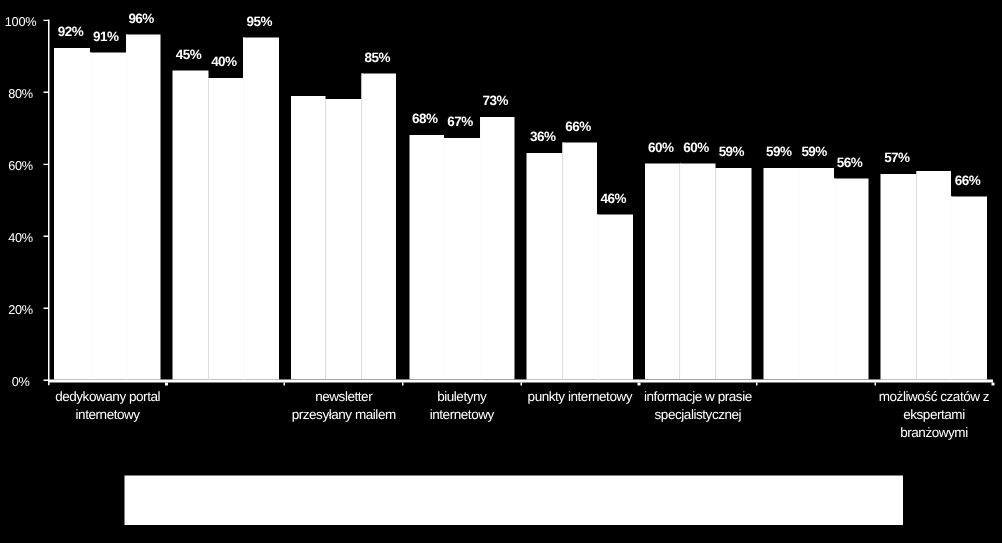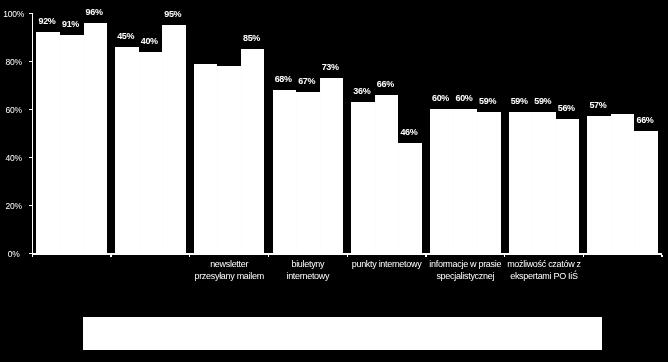--- a/index.html
+++ b/index.html
@@ -59,20 +59,21 @@
   <div class="tick" id="xtick-8" style="left: 661.3px; top: 254.5px; width: 1.4px; height: 2.2px;"></div>
 
   <div class="bar" id="bar-0-0" style="left: 36.45px; top: 32.316px; width: 23.5333px; height: 220.984px;"></div>
   <div class="bar" id="bar-0-1" style="left: 59.9833px; top: 34.718px; width: 23.5333px; height: 218.582px;"></div>
   <div class="bar-sep" id="sep-0-1" style="left: 59.9833px; top: 34.718px; height: 218.582px;"></div>
   <div class="bar" id="bar-0-2" style="left: 83.5167px; top: 22.708px; width: 23.5333px; height: 230.592px;"></div>
   <div class="bar-sep" id="sep-0-2" style="left: 83.5167px; top: 22.708px; height: 230.592px;"></div>
   <div class="dlabel" id="val-0-0" style="left: 27.25px; top: 16px; width: 39.5333px;">92%</div>
   <div class="dlabel" id="val-0-1" style="left: 50.7833px; top: 19px; width: 39.5333px;">91%</div>
   <div class="dlabel" id="val-0-2" style="left: 74.3167px; top: 7px; width: 39.5333px;">96%</div>
+  <div class="catlabel" id="cat-0" style="left: 33.25px; top: 259.1px; width: 77px;">dedykowany portal internetowy</div>
 
   <div class="bar" id="bar-1-0" style="left: 115.15px; top: 46.728px; width: 23.5333px; height: 206.572px;"></div>
   <div class="bar" id="bar-1-1" style="left: 138.683px; top: 51.532px; width: 23.5333px; height: 201.768px;"></div>
   <div class="bar-sep" id="sep-1-1" style="left: 138.683px; top: 51.532px; height: 201.768px;"></div>
   <div class="bar" id="bar-1-2" style="left: 162.217px; top: 25.11px; width: 23.5333px; height: 228.19px;"></div>
   <div class="bar-sep" id="sep-1-2" style="left: 162.217px; top: 25.11px; height: 228.19px;"></div>
   <div class="dlabel" id="val-1-0" style="left: 105.95px; top: 31px; width: 39.5333px;">45%</div>
   <div class="dlabel" id="val-1-1" style="left: 129.483px; top: 36px; width: 39.5333px;">40%</div>
   <div class="dlabel" id="val-1-2" style="left: 153.017px; top: 9px; width: 39.5333px;">95%</div>
 
@@ -117,26 +118,26 @@
   <div class="catlabel" id="cat-5" style="left: 426.75px; top: 259.1px; width: 77px;">informacje w prasie specjalistycznej</div>
 
   <div class="bar" id="bar-6-0" style="left: 508.65px; top: 111.582px; width: 23.5333px; height: 141.718px;"></div>
   <div class="bar" id="bar-6-1" style="left: 532.183px; top: 111.582px; width: 23.5333px; height: 141.718px;"></div>
   <div class="bar-sep" id="sep-6-1" style="left: 532.183px; top: 111.582px; height: 141.718px;"></div>
   <div class="bar" id="bar-6-2" style="left: 555.717px; top: 118.788px; width: 23.5333px; height: 134.512px;"></div>
   <div class="bar-sep" id="sep-6-2" style="left: 555.717px; top: 118.788px; height: 134.512px;"></div>
   <div class="dlabel" id="val-6-0" style="left: 499.45px; top: 96px; width: 39.5333px;">59%</div>
   <div class="dlabel" id="val-6-1" style="left: 522.983px; top: 96px; width: 39.5333px;">59%</div>
   <div class="dlabel" id="val-6-2" style="left: 546.517px; top: 103px; width: 39.5333px;">56%</div>
-  <div class="catlabel" id="cat-6" style="left: 505.45px; top: 259.1px; width: 77px;">możliwość czatów z ekspertami PO IiŚ</div>
 
   <div class="bar" id="bar-7-0" style="left: 587.35px; top: 116.386px; width: 23.5333px; height: 136.914px;"></div>
   <div class="bar" id="bar-7-1" style="left: 610.883px; top: 113.984px; width: 23.5333px; height: 139.316px;"></div>
   <div class="bar-sep" id="sep-7-1" style="left: 610.883px; top: 113.984px; height: 139.316px;"></div>
   <div class="bar" id="bar-7-2" style="left: 634.417px; top: 130.798px; width: 23.5333px; height: 122.502px;"></div>
   <div class="bar-sep" id="sep-7-2" style="left: 634.417px; top: 130.798px; height: 122.502px;"></div>
   <div class="dlabel" id="val-7-0" style="left: 578.15px; top: 100px; width: 39.5333px;">57%</div>
   <div class="dlabel" id="val-7-1" style="left: 601.683px; top: 98px; width: 39.5333px; margin-top: 44px;">58%</div>
   <div class="dlabel" id="val-7-2" style="left: 625.217px; top: 115px; width: 39.5333px;">66%</div>
+  <div class="catlabel" id="cat-7" style="left: 584.15px; top: 259.1px; width: 77px;">możliwość czatów z ekspertami branżowymi</div>
 
   <div class="legend-box" id="legend" style="left: 82.7px; top: 316.7px; width: 519.3px; height: 33.5px;"></div>
 
 </div>
 
 </body></html>

